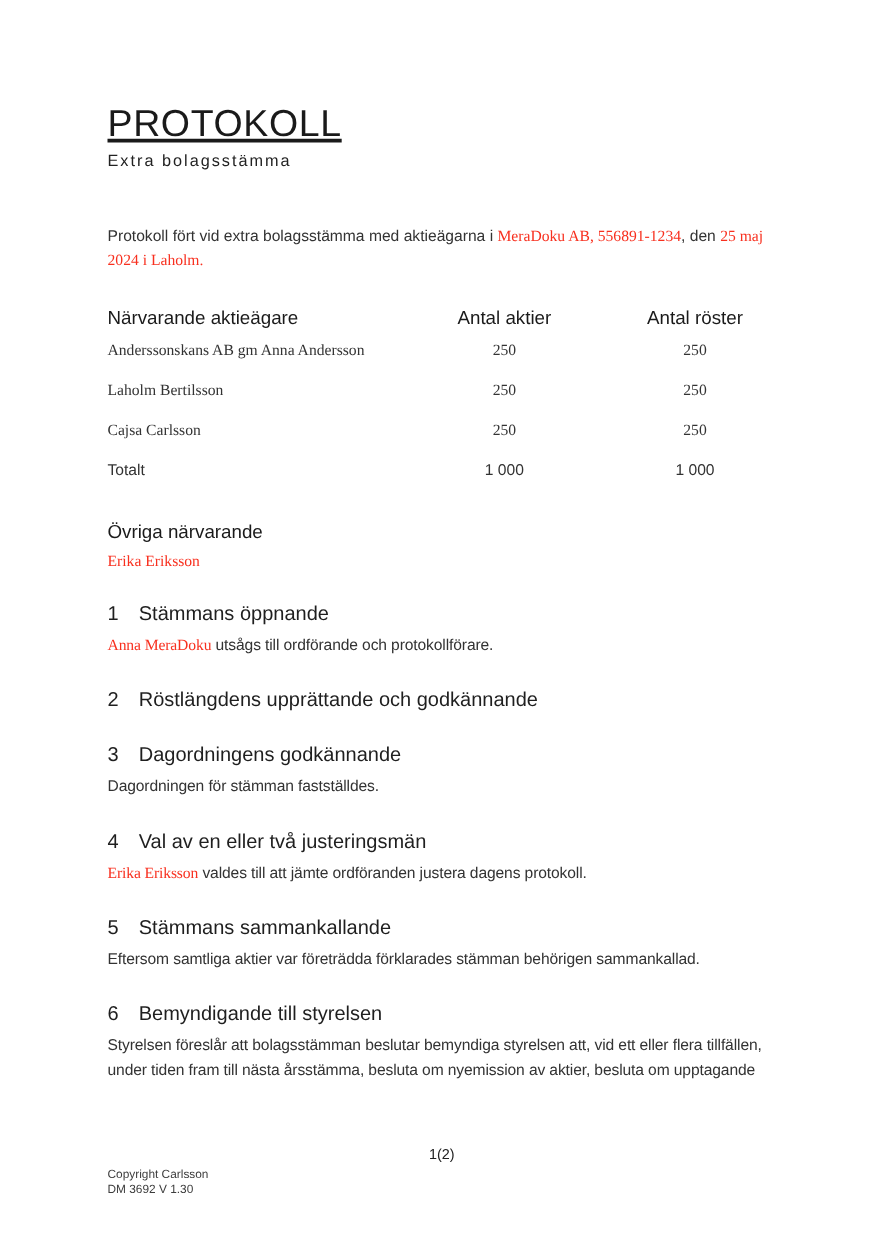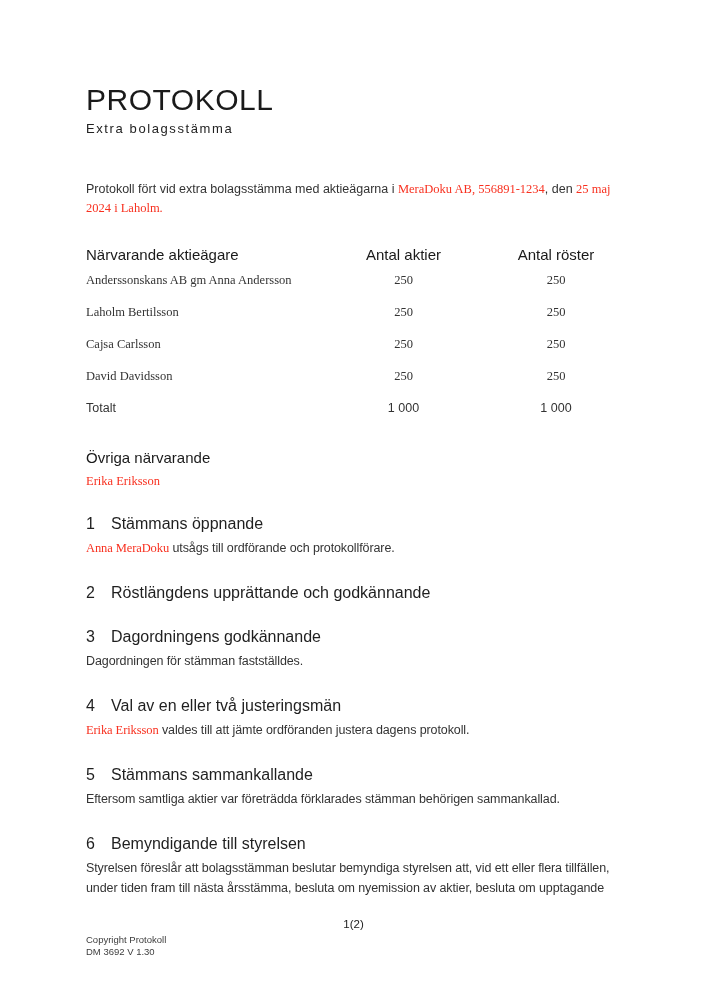--- a/index.html
+++ b/index.html
@@ -17,20 +17,21 @@
     padding:84px 77px 0 86px;
     box-sizing:border-box;
   }
   .doc-title{
     font-size:30px;
     font-weight:400;
     letter-spacing:0.5px;
     color:#1a1a1a;
     line-height:32px;
     margin:0;
+    text-decoration:underline;
   }
   .doc-subtitle{
     font-size:13px;
     letter-spacing:1.6px;
     color:#222;
     margin-top:5px;
   }
   .intro{
     margin:44px 0 0 0;
     font-size:12.5px;
@@ -144,25 +145,20 @@
         <tr>
           <td class="name red">Laholm Bertilsson</td>
           <td class="num red">250</td>
           <td class="num red">250</td>
         </tr>
         <tr>
           <td class="name red">Cajsa Carlsson</td>
           <td class="num red">250</td>
           <td class="num red">250</td>
         </tr>
-        <tr>
-          <td class="name red">David Davidsson</td>
-          <td class="num red">250</td>
-          <td class="num red">250</td>
-        </tr>
         <tr class="total">
           <td class="name">Totalt</td>
           <td class="num">1 000</td>
           <td class="num">1 000</td>
         </tr>
       </tbody>
   </table>
 
   <div class="others">
     <div class="others-heading">Övriga närvarande</div>
@@ -192,15 +188,15 @@
       <div class="section">
         <h2 class="section-heading"><span class="section-number">6</span><span>Bemyndigande till styrelsen</span></h2>
         <p class="section-body"><span>Styrelsen föreslår att bolagsstämman beslutar bemyndiga styrelsen att, vid ett eller flera tillfällen, under tiden fram till nästa årsstämma, besluta om nyemission av aktier, besluta om upptagande</span></p>
       </div>
     </div>
 
 </div>
 
 <div class="footer-pagenum">1(2)</div>
 <div class="footer-copyright">
-  <div>Copyright Protokoll</div>
+  <div>Copyright Carlsson</div>
   <div>DM 3692 V 1.30</div>
 </div>
 
 </body></html>

